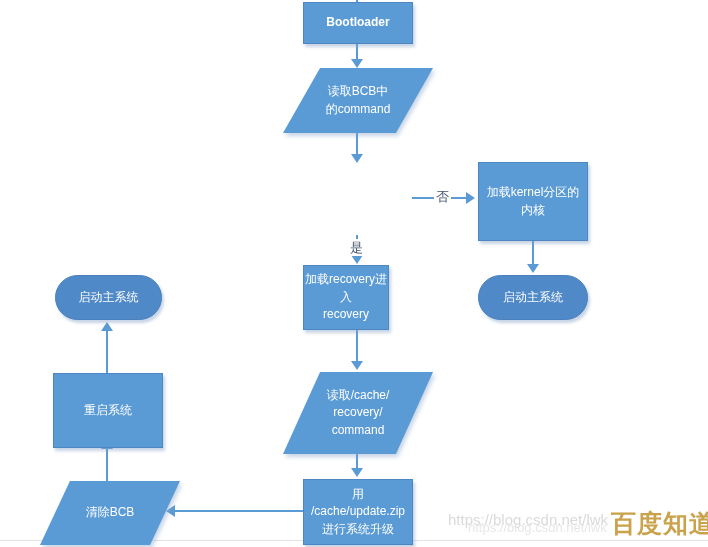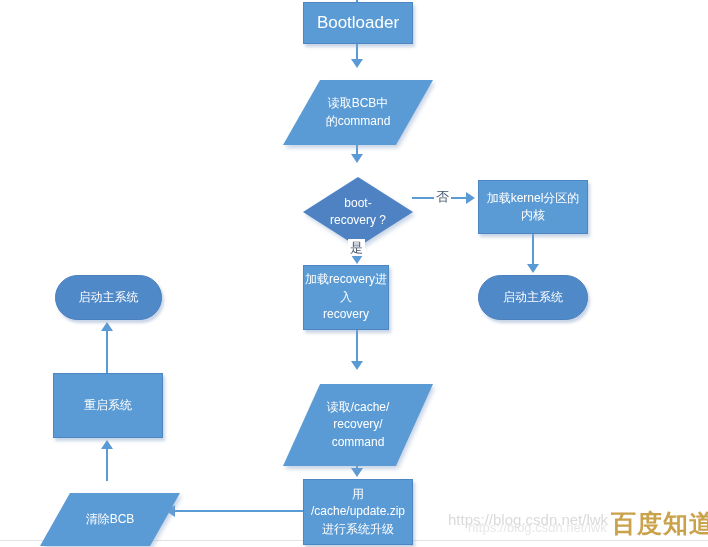--- a/index.html
+++ b/index.html
@@ -9,21 +9,21 @@
   }
   
   .shape{
     position:absolute;display:flex;align-items:center;justify-content:center;
     text-align:center;color:#fff;font-size:12px;line-height:1.45;
     white-space:pre-line;box-sizing:border-box;z-index:3;
   }
   .rect{background:#5b9bd5;border:1px solid #4e86c2;box-shadow:2px 3px 3px rgba(130,160,200,.45);}
   .stadium{background:#5089c8;border:1px solid #4a80bd;border-radius:23px;box-shadow:2px 3px 3px rgba(130,160,200,.45);}
   .clipwrap{position:absolute;z-index:3;filter:drop-shadow(2px 3px 2px rgba(130,160,200,.45));}
-  .clipwrap .shape{position:relative;left:0;top:12px;width:100%;height:100%;}
+  .clipwrap .shape{position:relative;left:0;top:0;width:100%;height:100%;}
   .para{background:#5b9bd5;clip-path:polygon(24.7% 0,100% 0,75.3% 100%,0 100%);}
   .para-bcb{background:#5b9bd5;clip-path:polygon(21.4% 0,100% 0,78.6% 100%,0 100%);}
   .diamond{background:#4e82c2;clip-path:polygon(50% 0,100% 50%,50% 100%,0 50%);}
   
   .vline,.hline{position:absolute;background:#5b9bd5;z-index:2;}
   .vline{width:2px;}
   .hline{height:2px;}
   .head{position:absolute;width:0;height:0;z-index:2;}
   .head-down{border-left:6px solid transparent;border-right:6px solid transparent;border-top:9px solid #5b9bd5;}
   .head-up{border-left:6px solid transparent;border-right:6px solid transparent;border-bottom:9px solid #5b9bd5;}
@@ -35,21 +35,21 @@
   }
   
   .watermark{position:absolute;z-index:1;white-space:nowrap;font-family:"Liberation Sans",sans-serif;}
   .wm1{left:448px;top:511px;font-size:15px;color:#dadada;}
   .wm2{left:468px;top:520px;font-size:13px;color:#e7e7e7;}
   .baidu-logo{
     position:absolute;left:611px;top:507px;z-index:5;
     font-size:25px;font-weight:bold;color:#c9a24b;letter-spacing:1px;white-space:nowrap;
   }
   .bottom-line{position:absolute;left:0;top:540px;width:708px;height:1px;background:#e3e3e3;z-index:1;}
-  .fs13{font-size:17px;}
+  .fs13{font-size:12px;font-weight:bold;}
 </style>
 </head>
 <body>
 
 <div id="stage">
 
   <div class="bottom-line"></div>
   <div class="watermark wm1">https://blog.csdn.net/lwk</div>
   <div class="watermark wm2">https://blog.csdn.net/lwk</div>
 
@@ -87,46 +87,42 @@
   <div class="vline" style="left:106px;top:331px;height:42px"></div>
   <div class="head head-up" style="left:101px;top:322px"></div>
 
   <div class="shape rect fs13" style="left:303px;top:2px;width:110px;height:42px">Bootloader</div>
 
   <div class="clipwrap" style="left:283px;top:68px;width:150px;height:65px">
     <div class="shape para">读取BCB中
 的command</div>
   </div>
 
-  <div class="clipwrap" style="left:303px;top:165px;width:110px;height:70px">
-    <div class="shape diamond">boot-
-recovery ?</div>
-  </div>
 
-  <div class="shape rect" style="left:478px;top:180px;width:110px;height:54px">加载kernel分区的
+  <div class="shape rect" style="left:478px;top:162px;width:110px;height:79px">加载kernel分区的
 内核</div>
 
   <div class="shape stadium" style="left:478px;top:275px;width:110px;height:45px">启动主系统</div>
 
   <div class="shape rect" style="left:303px;top:265px;width:86px;height:65px">加载recovery进入
 recovery</div>
 
   <div class="clipwrap" style="left:283px;top:372px;width:150px;height:82px">
     <div class="shape para">读取/cache/
 recovery/
 command</div>
   </div>
 
   <div class="shape rect" style="left:303px;top:479px;width:110px;height:66px">用
 /cache/update.zip
 进行系统升级</div>
 
-  <div class="clipwrap" style="left:40px;top:481px;width:140px;height:53px">
+  <div class="clipwrap" style="left:40px;top:481px;width:140px;height:64px">
     <div class="shape para-bcb">清除BCB</div>
   </div>
 
-  <div class="shape rect" style="left:53px;top:373px;width:110px;height:65px">重启系统</div>
+  <div class="shape rect" style="left:53px;top:373px;width:110px;height:75px">重启系统</div>
 
   <div class="shape stadium" style="left:55px;top:275px;width:107px;height:45px">启动主系统</div>
 
   <div class="baidu-logo">百度知道</div>
 
 </div>
 
 </body></html>

